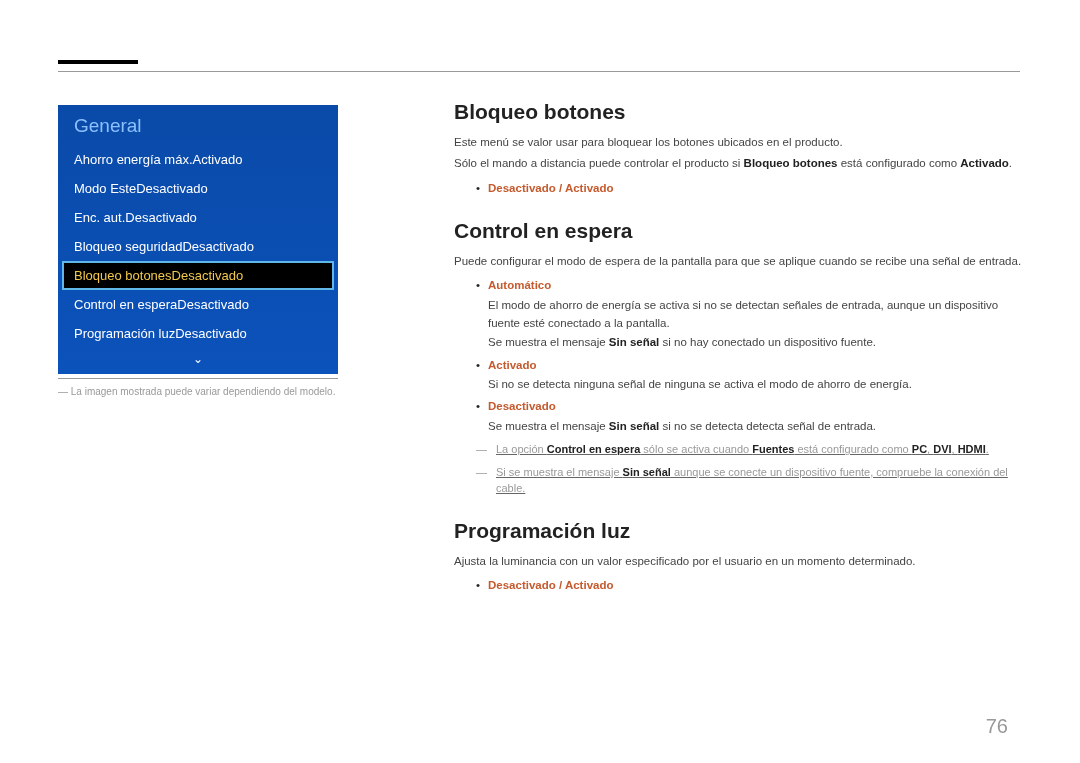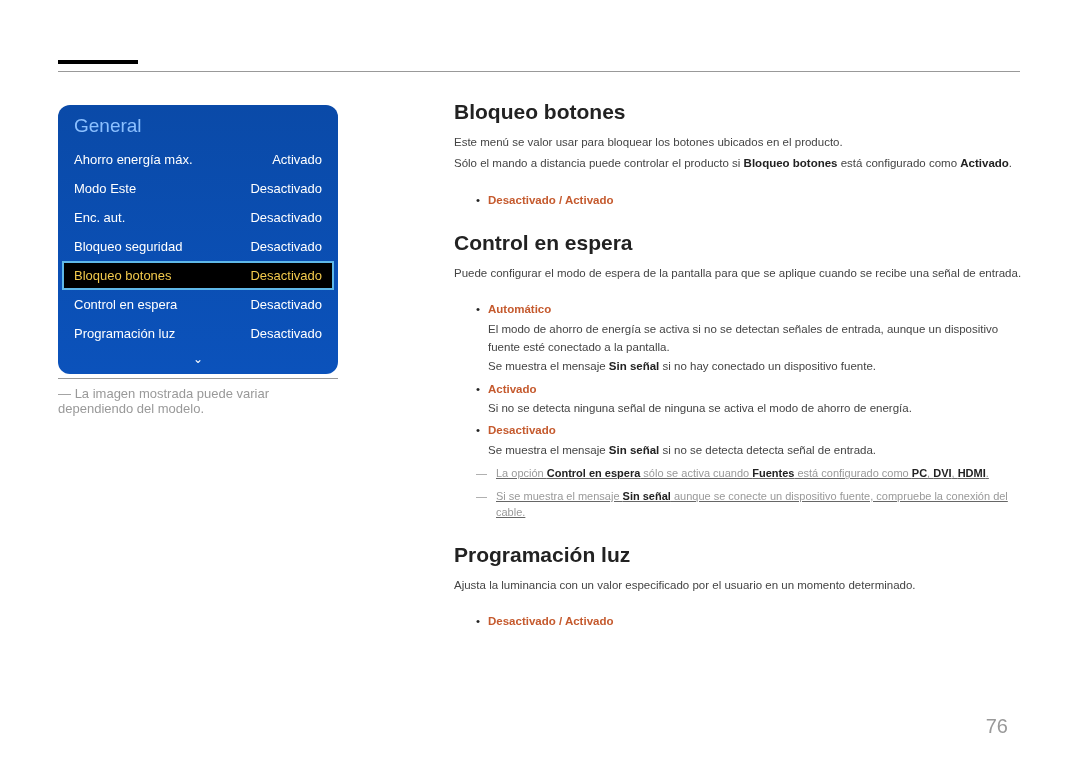--- a/index.html
+++ b/index.html
@@ -33,33 +33,33 @@
     right: 72px;
     font-size: 20px;
     color: #999;
   }
   .menu-panel {
     position: absolute;
     top: 105px;
     left: 58px;
     width: 280px;
     background: linear-gradient(to bottom, #0a4aa8 0%, #0b52bb 100%);
-    border-radius: 12px;
+    border-radius: 0;
     color: #fff;
     padding-bottom: 6px;
   }
   .menu-title {
     font-size: 19px;
     font-weight: 400;
     color: #8cc0ff;
     padding: 10px 16px 8px 16px;
   }
   .menu-row {
     display: flex;
-    justify-content: space-between;
+    justify-content: flex-start;
     align-items: center;
     font-size: 13px;
     padding: 7px 16px;
     color: #fff;
   }
   .menu-row.selected {
     background: #000;
     color: #f2c94c;
     outline: 2px solid #5fb8e8;
     outline-offset: -2px;
@@ -77,21 +77,21 @@
     top: 378px;
     left: 58px;
     width: 280px;
     border-top: 1px solid #999;
   }
   .footnote {
     position: absolute;
     top: 386px;
     left: 58px;
     width: 280px;
-    font-size: 13px;
+    font-size: 10px;
     color: #999;
   }
   .footnote::before {
     content: "― ";
     color: #999;
   }
   .content {
     position: absolute;
     top: 100px;
     left: 454px;
@@ -105,21 +105,21 @@
   }
   .section-desc {
     font-size: 11.5px;
     color: #444;
     line-height: 1.5;
     margin-bottom: 4px;
   }
   .section + .section { margin-top: 22px; }
   ul.bullets {
     list-style: none;
-    margin-top: 18px;
+    margin-top: 6px;
     margin-left: 22px;
   }
   ul.bullets > li {
     font-size: 11.5px;
     line-height: 1.6;
     position: relative;
     padding-left: 12px;
     margin-bottom: 4px;
   }
   ul.bullets > li::before {

